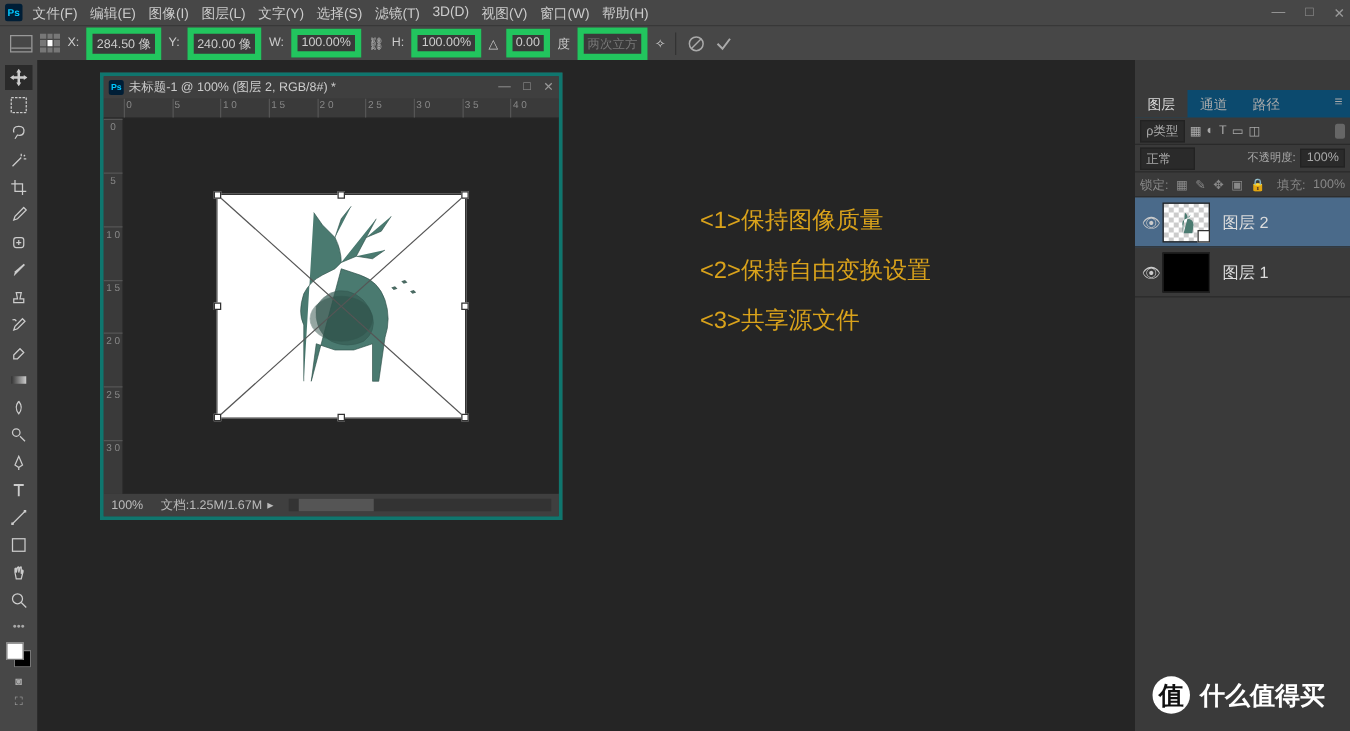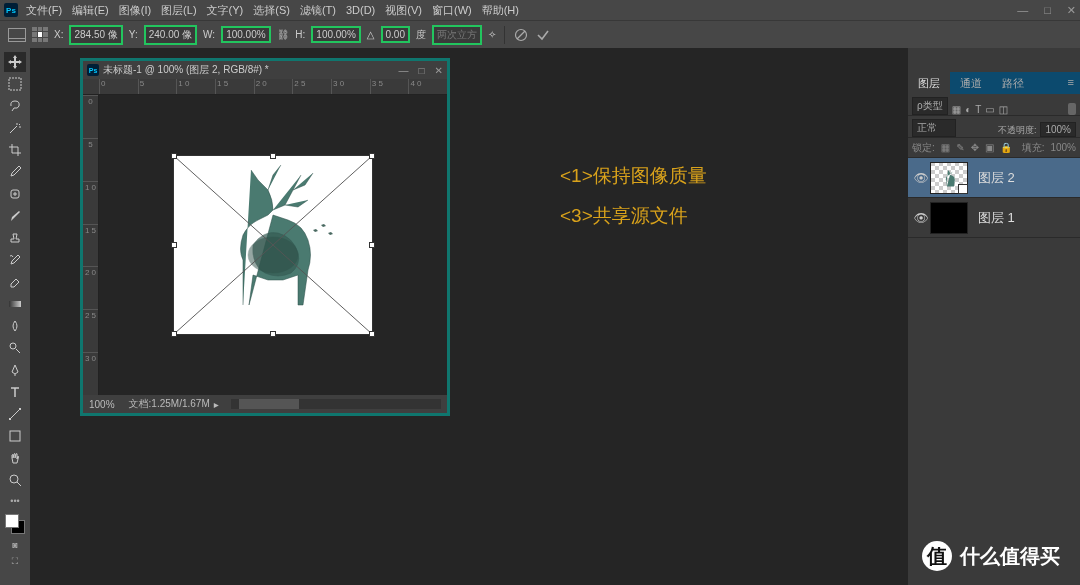--- a/index.html
+++ b/index.html
@@ -5,21 +5,21 @@
 * { margin:0; padding:0; box-sizing:border-box; font-family:"Microsoft YaHei",sans-serif; user-select:none; }
 body { width:1080px; height:585px; background:#252525; overflow:hidden; position:relative; }
 .menubar { height:20px; background:#474747; display:flex; align-items:center; padding:0 4px; font-size:11px; color:#ccc; }
 .menubar .logo { width:14px; height:14px; background:#001e36; color:#00c8ff; font-size:8px; font-weight:bold; display:flex; align-items:center; justify-content:center; border-radius:2px; margin-right:8px; }
 .menubar .menu-item { margin-right:10px; cursor:default; }
 .menubar .win-controls { margin-left:auto; display:flex; gap:16px; color:#999; font-size:11px; }
 .optionsbar { height:28px; background:#474747; border-top:1px solid #383838; display:flex; align-items:center; padding:0 8px; font-size:10px; color:#ccc; gap:6px; }
 .optionsbar .frame-icon { width:18px; height:14px; border:1px solid #999; position:relative; }
 .optionsbar .frame-icon::before,.optionsbar .frame-icon::after { content:""; position:absolute; background:#999; }
 .optionsbar .frame-icon::before { left:0; right:0; bottom:2px; height:1px; }
-.optionsbar .num-input { background:#3a3a3a; color:#ccc; padding:1px 3px; font-size:10px; border:2px solid #22c55e; }
+.optionsbar .num-input { background:#3a3a3a; color:#ccc; padding:1px 3px; font-size:10px; border:5px solid #22c55e; }
 .optionsbar .divider { width:1px; height:18px; background:#333; margin:0 2px; }
 .optionsbar .icon-btn { width:16px; height:16px; color:#999; display:flex; align-items:center; justify-content:center; }
 .workspace { position:absolute; top:48px; left:0; right:0; bottom:0; display:flex; }
 .toolbar { width:30px; background:#474747; display:flex; flex-direction:column; align-items:center; padding-top:4px; gap:2px; }
 .toolbar .tool { width:22px; height:20px; display:flex; align-items:center; justify-content:center; color:#ccc; position:relative; }
 .toolbar .tool.active { background:#2a2a2a; }
 .toolbar .swatch { width:20px; height:20px; position:relative; margin-top:6px; }
 .toolbar .swatch .fg { position:absolute; width:14px; height:14px; background:#fff; border:1px solid #777; left:0; top:0; }
 .toolbar .swatch .bg { position:absolute; width:14px; height:14px; background:#000; border:1px solid #777; right:0; bottom:0; }
 .toolbar .mini { font-size:9px; color:#aaa; margin-top:4px; }
@@ -47,21 +47,21 @@
 .statusbar .scroll { flex:1; height:10px; background:#333; margin-left:12px; position:relative; }
 .statusbar .scroll::before { content:""; position:absolute; left:8px; width:60px; height:100%; background:#555; }
 .annotation { position:absolute; left:530px; top:115px; color:#d9a21b; }
 .annotation .title { font-size:22px; margin-bottom:18px; }
 .annotation .item { font-size:19px; margin-bottom:14px; }
 .panels { width:172px; background:#3a3a3a; display:flex; flex-direction:column; }
 .panel-tabs { height:22px; background:#0c4a6e; display:flex; font-size:11px; color:#aaa;margin-top:24px; }
 .panel-tabs .tab { padding:4px 10px; }
 .panel-tabs .tab.active { background:#3a3a3a; color:#ddd; }
 .panel-tabs .menu { margin-left:auto; padding:4px 6px; }
-.panel-row { display:flex; align-items:flex-end; height:22px; font-size:10px; color:#aaa; padding:0 4px; gap:4px; border-bottom:1px solid #2a2a2a; }
+.panel-row { display:flex; align-items:center; height:22px; font-size:10px; color:#aaa; padding:0 4px; gap:4px; border-bottom:1px solid #2a2a2a; }
 .panel-row .sel { background:#2a2a2a; border:1px solid #222; padding:1px 4px; font-size:10px; }
 .lock-row { height:20px; display:flex; align-items:center; padding:0 4px; font-size:10px; color:#888; border-bottom:1px solid #2a2a2a; gap:6px; }
 .layer { display:flex; align-items:center; height:40px; padding:0 4px; border-bottom:1px solid #2a2a2a; }
 .layer.active { background:#4a6a8a; }
 .layer .eye { width:18px; color:#ccc; font-size:12px; text-align:center; }
 .layer .thumb { width:38px; height:32px; background:#fff; border:1px solid #222; position:relative; }
 .layer .thumb.checker { background:repeating-conic-gradient(#ccc 0 25%,#fff 0 50%) 0/8px 8px; }
 .layer .thumb.black { background:#000; }
 .layer .thumb .smart { position:absolute; right:-1px; bottom:-1px; width:10px; height:10px; background:#fff; border:1px solid #333; }
 .layer .lname { margin-left:10px; font-size:13px; color:#ddd; }
@@ -320,20 +320,21 @@
       <div class="statusbar">
         <span class="zoom">100%</span>
         <span>文档:1.25M/1.67M</span>
         <span style="margin-left:4px">▸</span>
         <div class="scroll"></div>
       </div>
     </div>
 
     <div class="annotation">
       <div class="item">&lt;1&gt;保持图像质量</div>
+      <div class="item">&lt;2&gt;保持自由变换设置</div>
       <div class="item">&lt;3&gt;共享源文件</div>
     </div>
   </div>
 
   <div class="panels">
     <div class="panel-tabs">
       <div class="tab active">图层</div>
       <div class="tab">通道</div>
       <div class="tab">路径</div>
       <div class="menu">≡</div>

